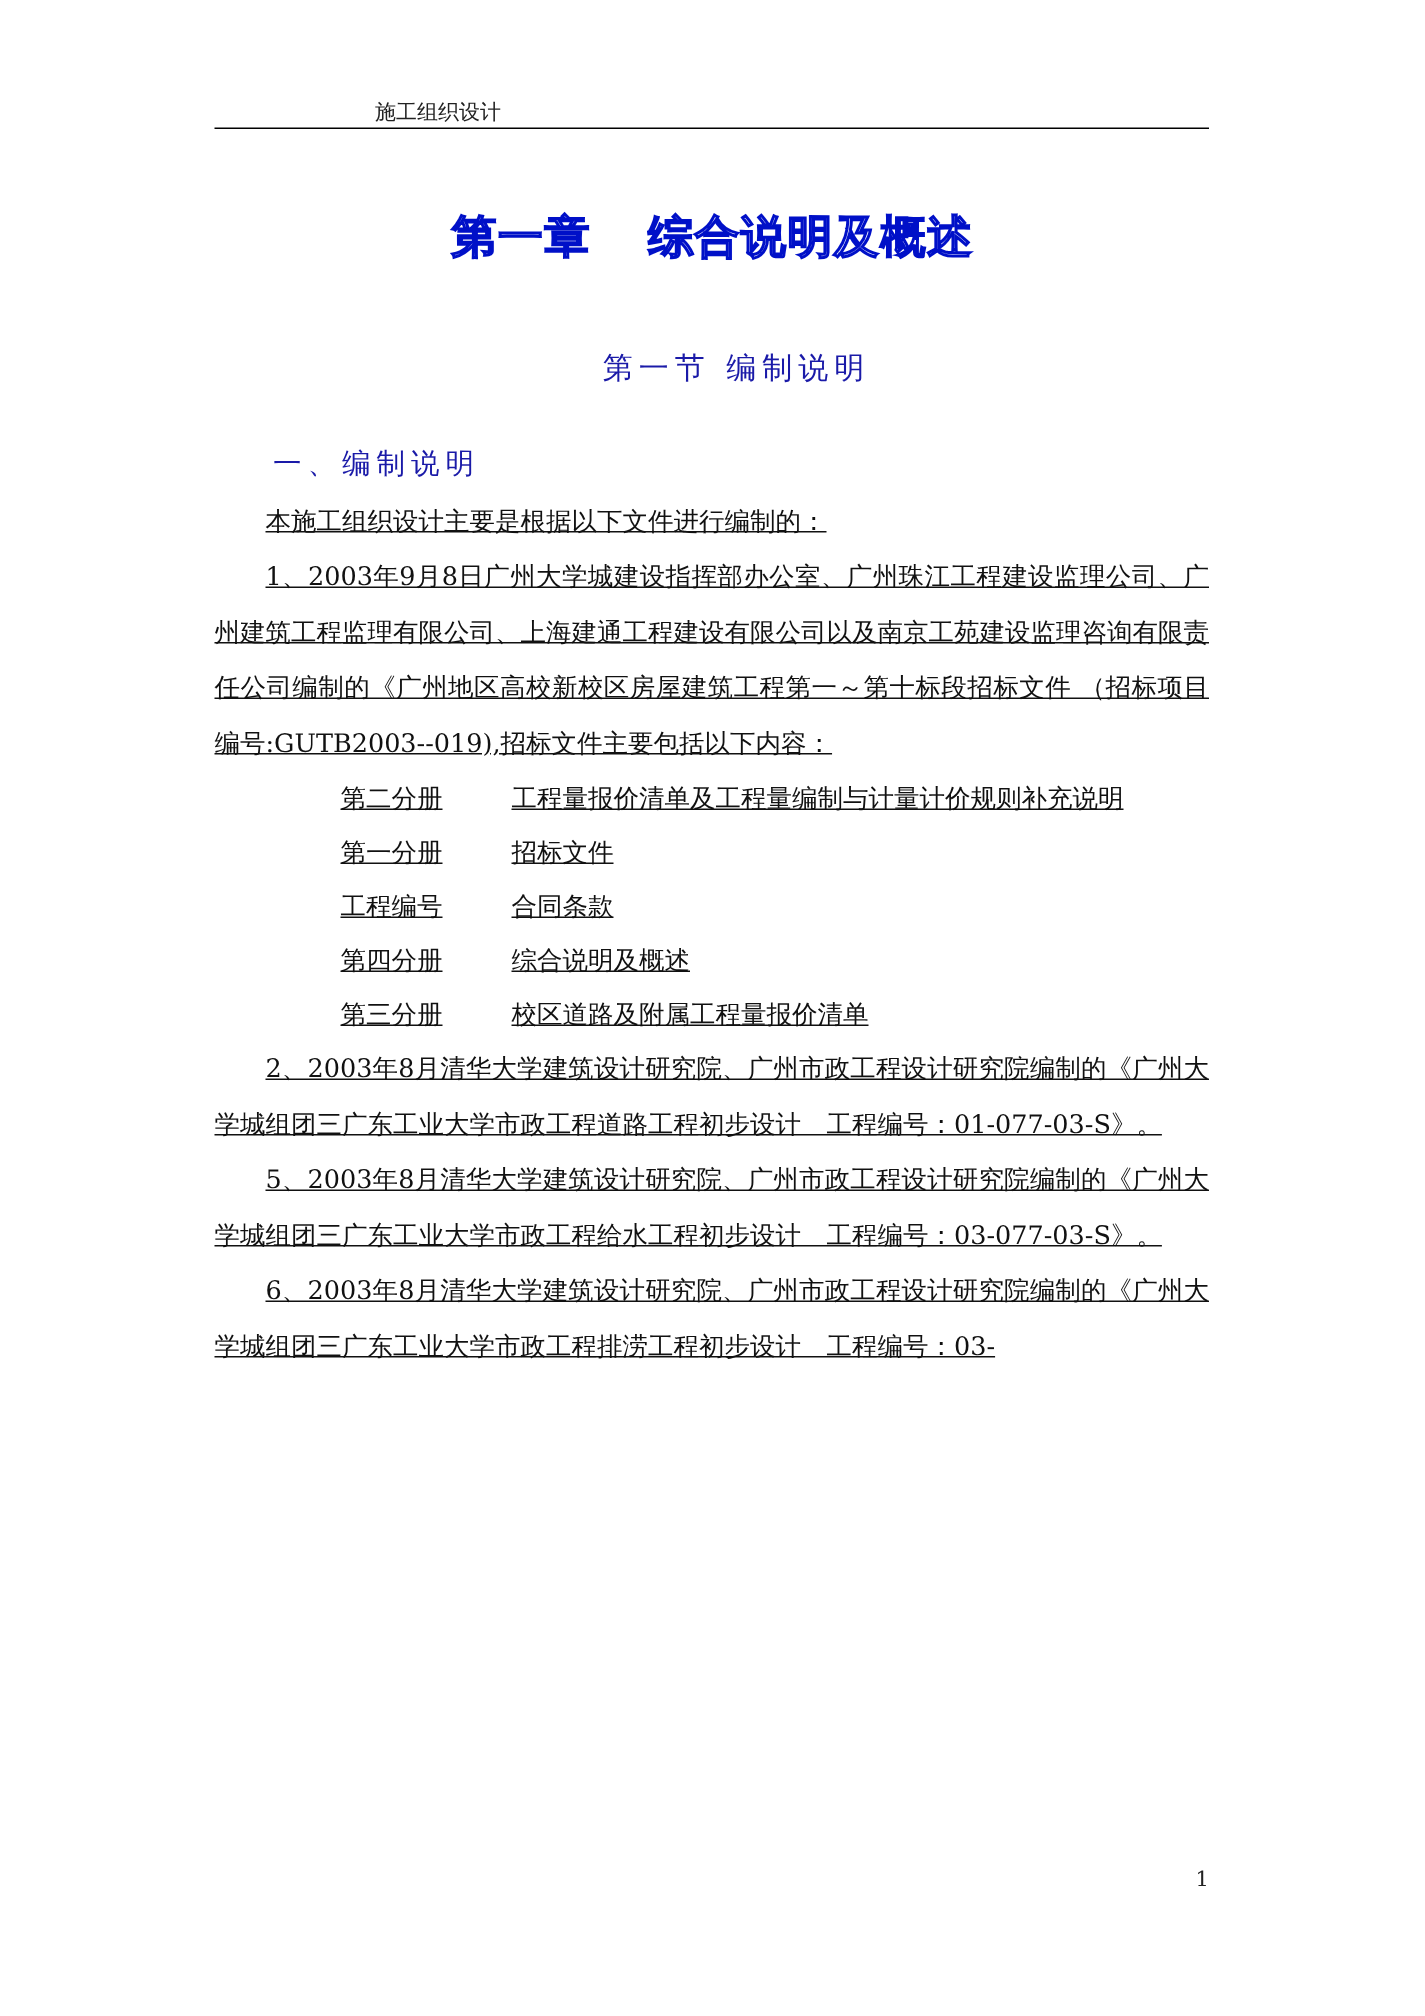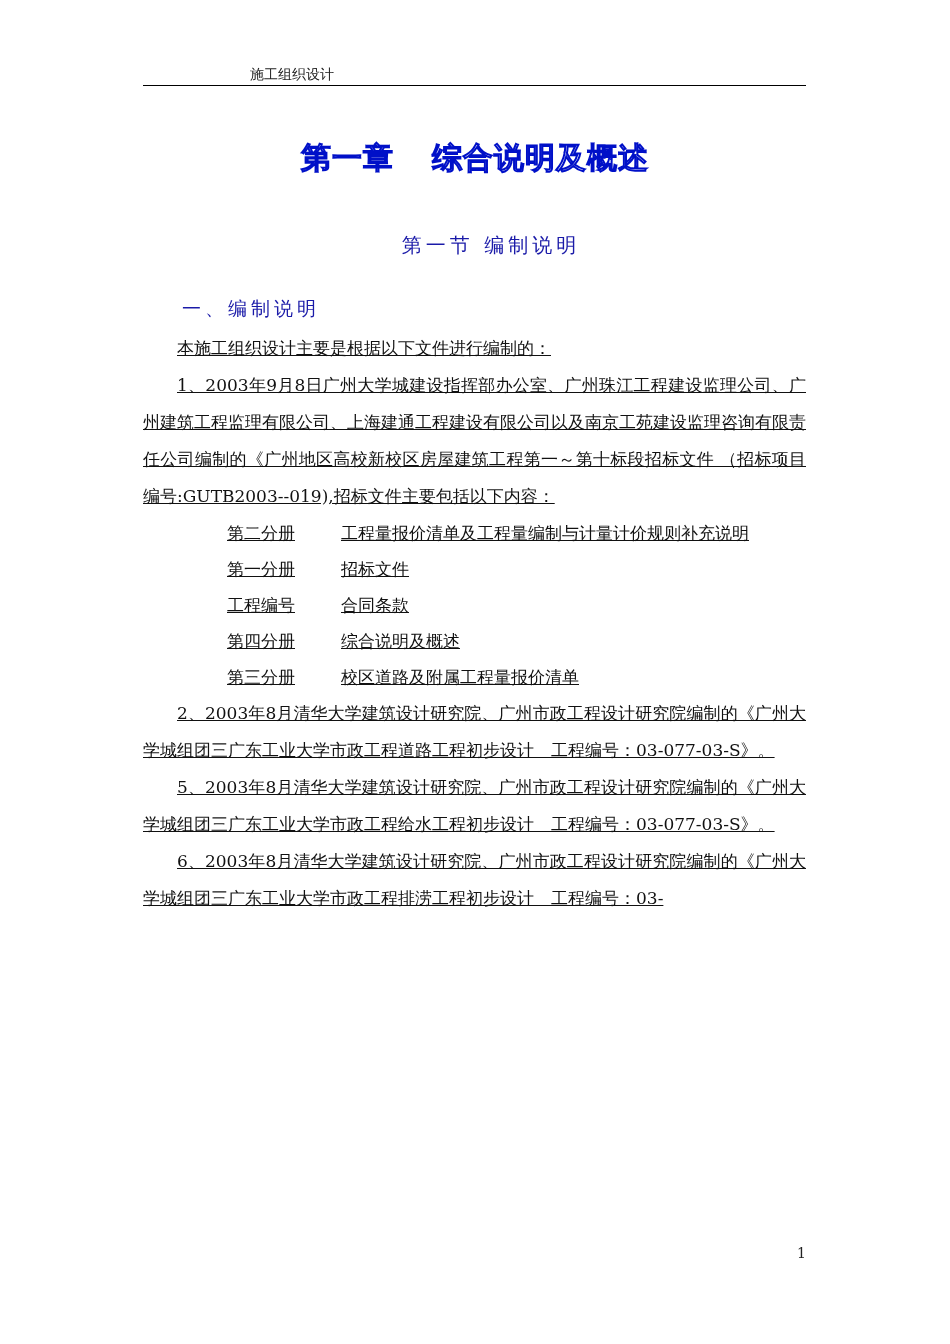--- a/index.html
+++ b/index.html
@@ -56,18 +56,18 @@
     </div>
     <div class="vol-row">
       <span class="vol-name">第四分册</span>
       <span>综合说明及概述</span>
     </div>
     <div class="vol-row">
       <span class="vol-name">第三分册</span>
       <span>校区道路及附属工程量报价清单</span>
     </div>
   </div>
-  <p class="para">2、2003年8月清华大学建筑设计研究院、广州市政工程设计研究院编制的《广州大学城组团三广东工业大学市政工程道路工程初步设计　工程编号：03-077-03-S》。</p>
+  <p class="para">2、2003年8月清华大学建筑设计研究院、广州市政工程设计研究院编制的《广州大学城组团三广东工业大学市政工程道路工程初步设计　工程编号：01-077-03-S》。</p>
   <p class="para">5、2003年8月清华大学建筑设计研究院、广州市政工程设计研究院编制的《广州大学城组团三广东工业大学市政工程给水工程初步设计　工程编号：03-077-03-S》。</p>
   <p class="para">6、2003年8月清华大学建筑设计研究院、广州市政工程设计研究院编制的《广州大学城组团三广东工业大学市政工程排涝工程初步设计　工程编号：03-</p>
 </div>
 
 <div class="page-number">1</div>
 
 </body></html>

